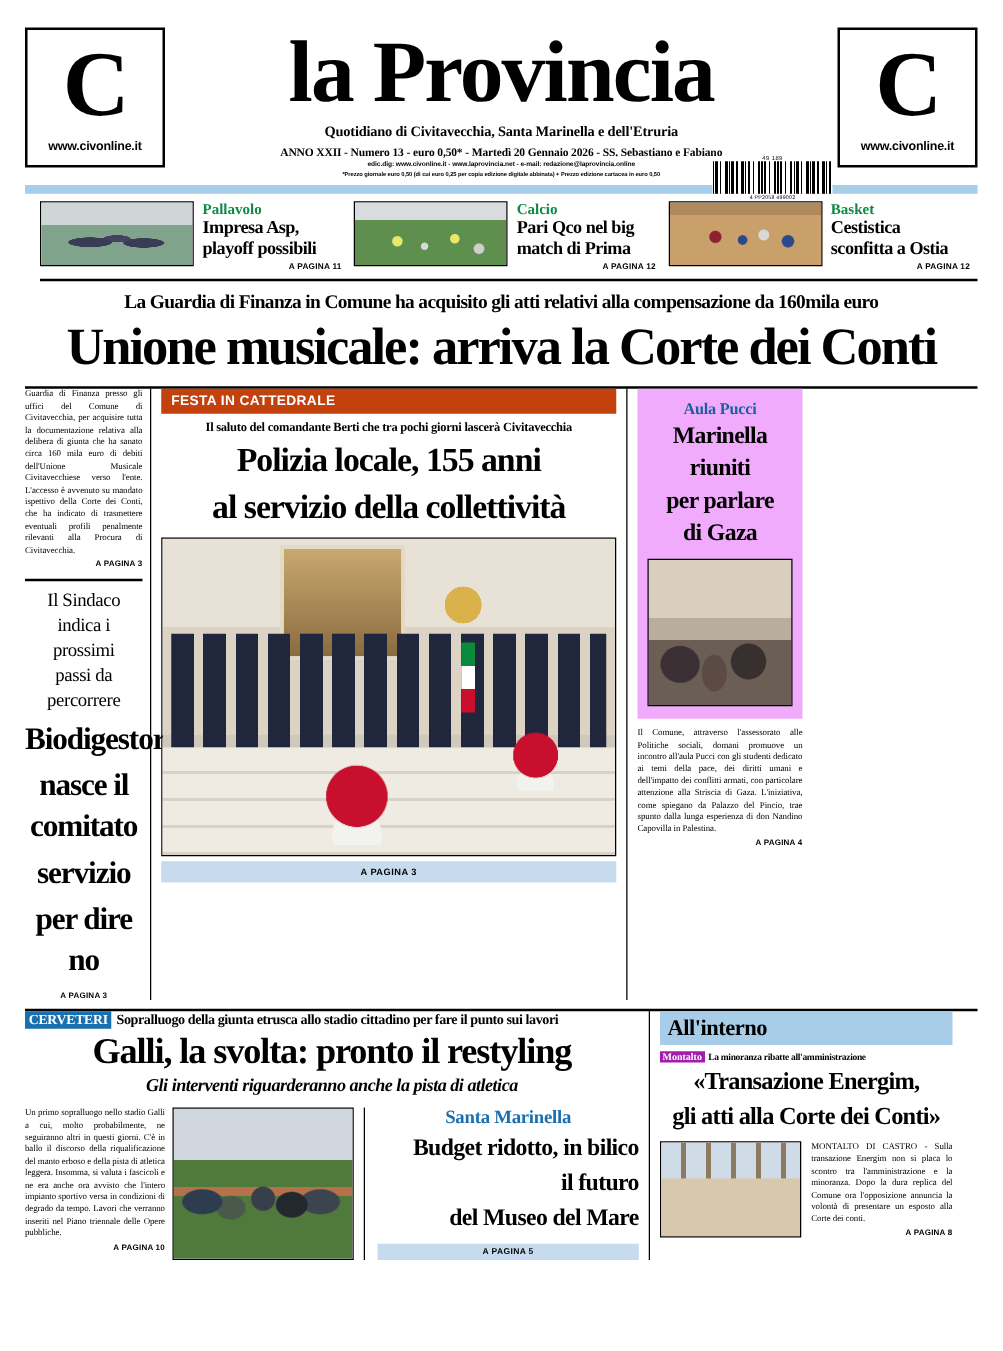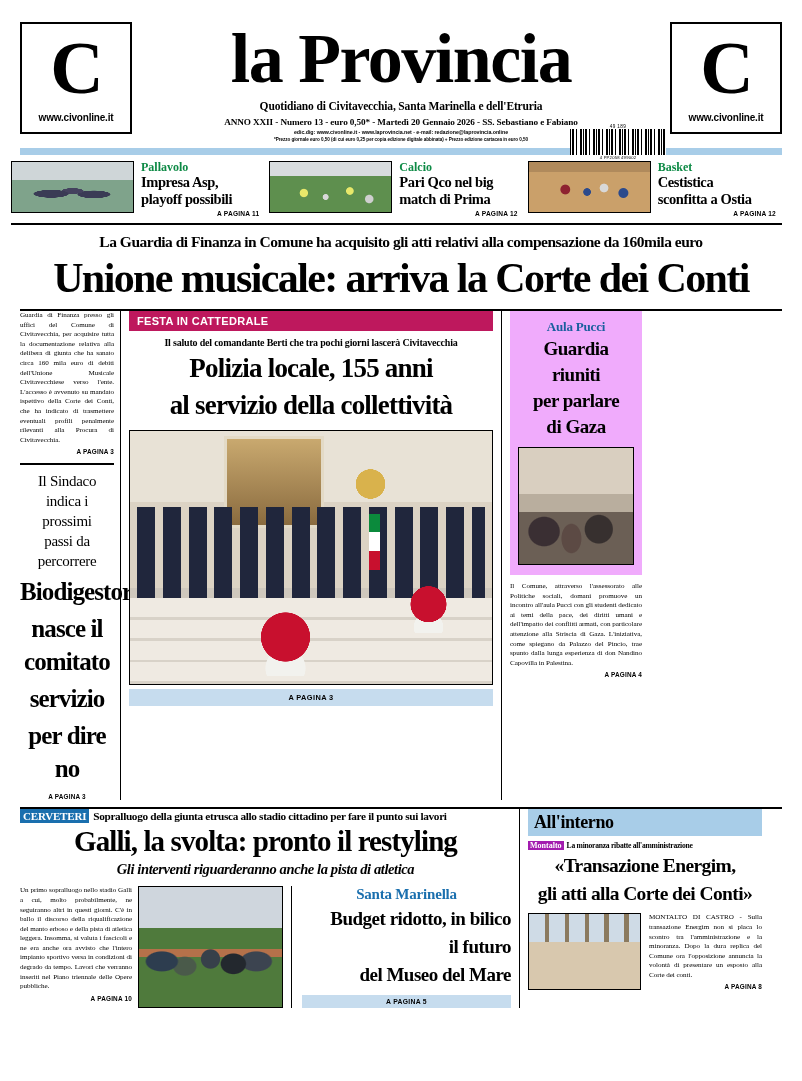--- a/index.html
+++ b/index.html
@@ -21,21 +21,21 @@
   .meta-line3{font-family:"Liberation Sans",sans-serif;font-weight:bold;font-size:4.6px;letter-spacing:-.05px;margin-top:2px;}
   .barcode-wrap{position:absolute;right:-2px;top:6px;width:96px;text-align:center;}
   .barcode{height:26px;width:96px;
     background:repeating-linear-gradient(90deg,#000 0 1px,#fff 1px 2px,#000 2px 4px,#fff 4px 6px,#000 6px 7px,#fff 7px 10px,#000 10px 12px,#fff 12px 13px);}
   .barcode-num{font-family:"Liberation Sans",sans-serif;font-size:4.6px;margin-top:1px;letter-spacing:.4px;}
   .barcode-num2{font-family:"Liberation Sans",sans-serif;font-size:4.2px;letter-spacing:.2px;}
 
   .blue-rule{height:7px;background:#a8cde8;margin:6px 20px 0 20px;}
 
   
-  .sports{display:flex;margin:6px 20px 0 11px;border-bottom:2px solid #000;padding-bottom:6px;}
+  .sports{display:flex;margin:6px 20px 0 32px;border-bottom:2px solid #000;padding-bottom:6px;}
   .sport{display:flex;flex:1;padding-right:6px;}
   .sport + .sport{padding-left:4px;}
   .sport-photo{width:123px;height:52px;flex:none;border:0;position:relative;overflow:hidden;}
   .sport-text{flex:1;padding-left:7px;text-align:left;}
   .sport-kicker{color:#0d8a45;font-family:"Liberation Serif",serif;font-weight:bold;font-size:12px;line-height:13px;}
   .sport-head{font-family:"Liberation Serif",serif;font-weight:bold;font-size:14.5px;line-height:15.5px;letter-spacing:-.4px;margin-top:1px;}
   .sport-ref{font-family:"Liberation Sans",sans-serif;font-weight:bold;font-size:6.6px;text-align:right;margin-top:3px;letter-spacing:.2px;}
 
   
   .lead{margin:8px 20px 0 20px;}
@@ -49,21 +49,21 @@
   .col-mid{width:380px;flex:none;padding:0 8px;box-sizing:border-box;}
   .col-right{width:141px;flex:none;padding-left:8px;border-left:1px solid #000;box-sizing:border-box;}
 
   .body-txt{font-family:"Liberation Serif",serif;font-size:7.1px;line-height:9.6px;text-align:justify;letter-spacing:-.05px;}
   .pag-ref{font-family:"Liberation Sans",sans-serif;font-weight:bold;font-size:6.4px;text-align:right;margin-top:3px;letter-spacing:.2px;}
 
   .sec-sep{height:2px;background:#000;margin:8px 0 6px 0;}
   .bio-kicker{text-align:center;font-family:"Liberation Serif",serif;font-size:15px;line-height:20px;letter-spacing:-.3px;}
   .bio-head{text-align:center;font-family:"Liberation Serif",serif;font-weight:bold;font-size:25px;line-height:33px;letter-spacing:-.9px;margin-top:4px;}
 
-  .cat-bar{background:#be185d;color:#fff;font-family:"Liberation Sans",sans-serif;font-weight:bold;
+  .cat-bar{background:#c2410c;color:#fff;font-family:"Liberation Sans",sans-serif;font-weight:bold;
            font-size:11px;letter-spacing:.3px;padding:4px 8px;}
   .mid-kicker{text-align:center;font-family:"Liberation Serif",serif;font-weight:bold;font-size:10px;
               letter-spacing:-.2px;margin-top:6px;}
   .mid-head{text-align:center;font-family:"Liberation Serif",serif;font-weight:bold;font-size:27px;
             line-height:33px;letter-spacing:-.8px;margin-top:4px;}
   .mid-photo{margin-top:8px;height:255px;position:relative;overflow:hidden;}
   .cap-bar{background:#c6dcee;text-align:center;font-family:"Liberation Sans",sans-serif;font-weight:bold;
            font-size:7.4px;letter-spacing:.4px;padding:4px 0;margin-top:4px;}
 
   .blue-box{background:#f0abfc;padding:8px 8px 10px 8px;margin-top:0;}
@@ -272,21 +272,21 @@
             <div class="poin1"></div>
             <div class="poin2"></div>
         </div>
       </div>
       <div class="cap-bar">A PAGINA 3</div>
     </div>
 
     <div class="col-right">
       <div class="blue-box">
         <div class="blue-kicker">Aula Pucci</div>
-        <div class="blue-head">Guardia</div>
+        <div class="blue-head">Marinella</div>
         <div class="blue-head">riuniti</div>
         <div class="blue-head">per parlare</div>
         <div class="blue-head">di Gaza</div>
         <div class="right-photo border-k">
             <div class="ph ph-hall"></div>
           </div>
       </div>
       <div class="body-txt" style="margin-top:7px;">Il Comune, attraverso l'assessorato alle Politiche sociali, domani promuove un incontro all'aula Pucci con gli studenti dedicato ai temi della pace, dei diritti umani e dell'impatto dei conflitti armati, con particolare attenzione alla Striscia di Gaza. L'iniziativa, come spiegano da Palazzo del Pincio, trae spunto dalla lunga esperienza di don Nandino Capovilla in Palestina.</div>
       <div class="pag-ref">A PAGINA 4</div>
     </div>

